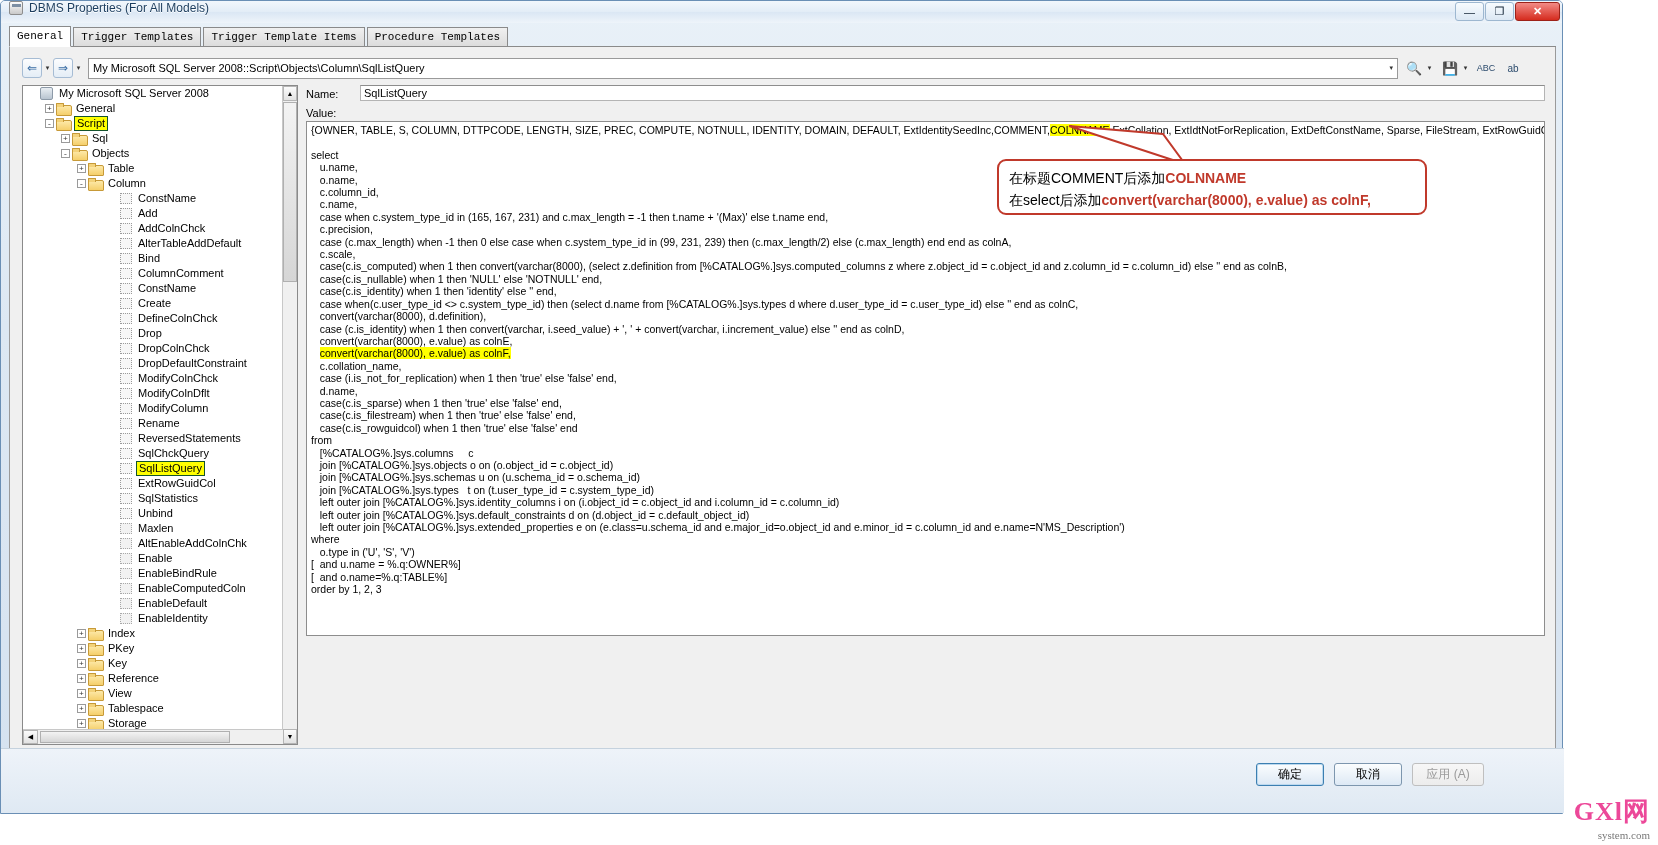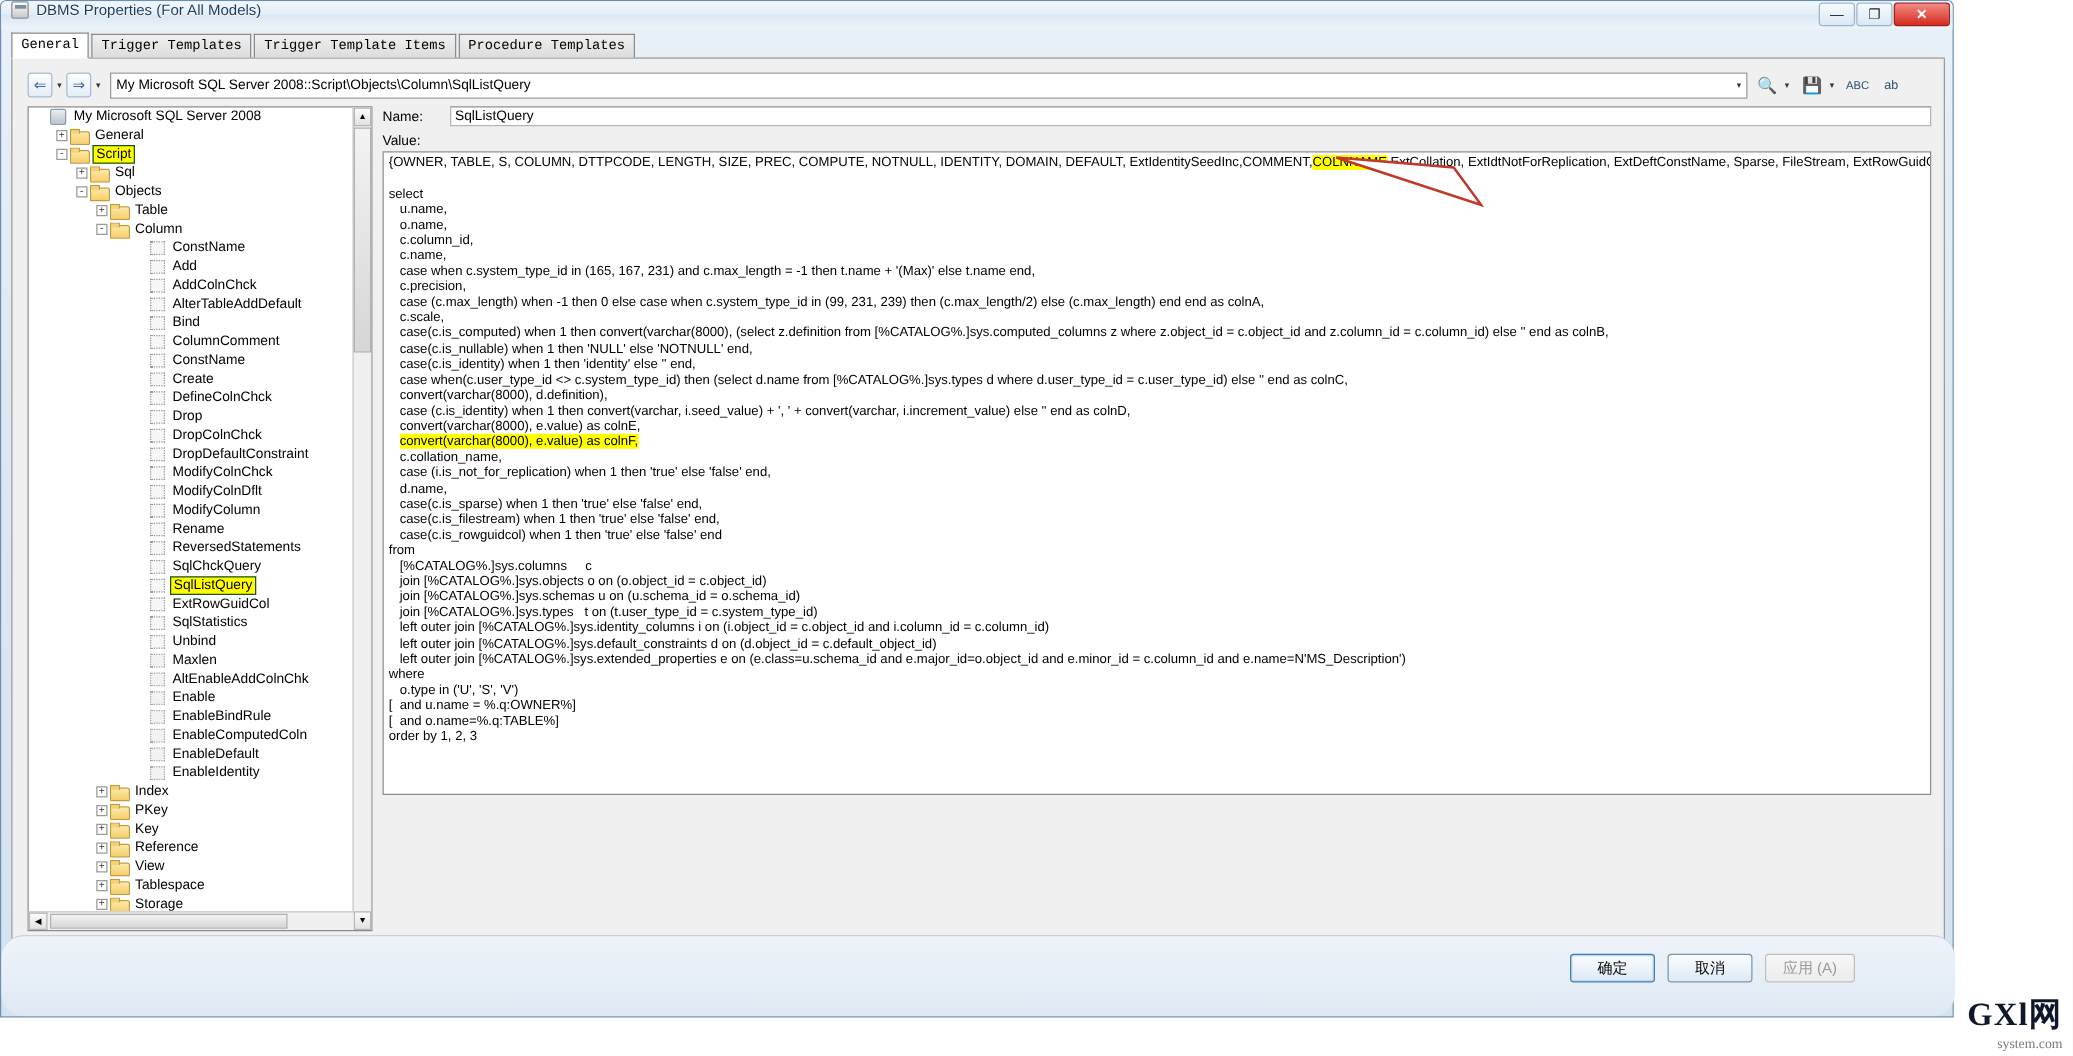--- a/index.html
+++ b/index.html
@@ -204,39 +204,38 @@
     color:#000; z-index:5;
   }
   #callout b { color:#c0392b; font-weight:bold; }
   #callout-tail { position:absolute; left:760px; top:2px; width:120px; height:42px; z-index:4; }
 
   
   #btnbar {
     position:absolute; left:0; bottom:0; width:1563px; height:65px;
     border-top:1px solid #c5d2de;
     background:linear-gradient(180deg,#eef3f9,#dfe9f3);
-    border-radius:18px;
   }
   .dlg-btn {
     position:absolute; top:14px; width:68px; height:23px;
     border:1px solid #7d96ae; border-radius:3px;
     background:linear-gradient(180deg,#fbfdfe,#dde9f5);
     font-size:12px; display:flex;align-items:center;justify-content:center;
     color:#000;
   }
   .dlg-btn.ok { left:1255px; border-color:#3c7fb1; box-shadow:0 0 0 1px #bcd9ef inset; }
   .dlg-btn.cancel { left:1333px; }
   .dlg-btn.apply { left:1411px; width:72px; color:#9a9a9a; background:linear-gradient(180deg,#f7f7f7,#ececec); border-color:#bfbfbf;}
 
   
   #watermark {
     position:absolute; right:8px; bottom:4px; text-align:right;
     font-family:"Liberation Serif", serif;
   }
-  #watermark .wm1 { font-size:26px; font-weight:bold; color:#0f172a; letter-spacing:1px; }
+  #watermark .wm1 { font-size:26px; font-weight:bold; color:#ec4899; letter-spacing:1px; }
   #watermark .wm2 { font-size:11px; color:#7a7a7a; }
   #deskbg { position:absolute; left:1563px; top:0; width:95px; height:845px; background:#ffffff; }
 </style>
 </head>
 <body>
 
 <div id="deskbg"></div>
 
 <div id="window">
 
@@ -594,20 +593,28 @@
 where
    o.type in ('U', 'S', 'V')
 [  and u.name = %.q:OWNER%]
 [  and o.name=%.q:TABLE%]
 order by 1, 2, 3</span></div>
 
         <svg id="callout-tail" viewBox="0 0 120 42" preserveAspectRatio="none">
           <polygon points="2,2 118,40 96,10" fill="#ffffff" stroke="#c0392b" stroke-width="2"></polygon>
         </svg>
 
+        <div id="callout">
+          <div>
+            <span>在标题COMMENT后添加</span><b>COLNNAME</b>
+          </div>
+          <div>
+            <span>在select后添加</span><b>convert(varchar(8000), e.value) as colnF,</b>
+          </div>
+        </div>
       </div>
     </div>
   </div>
 
   <div id="btnbar">
     <div class="dlg-btn ok">确定</div>
     <div class="dlg-btn cancel">取消</div>
     <div class="dlg-btn apply">应用 (A)</div>
   </div>
 </div>

